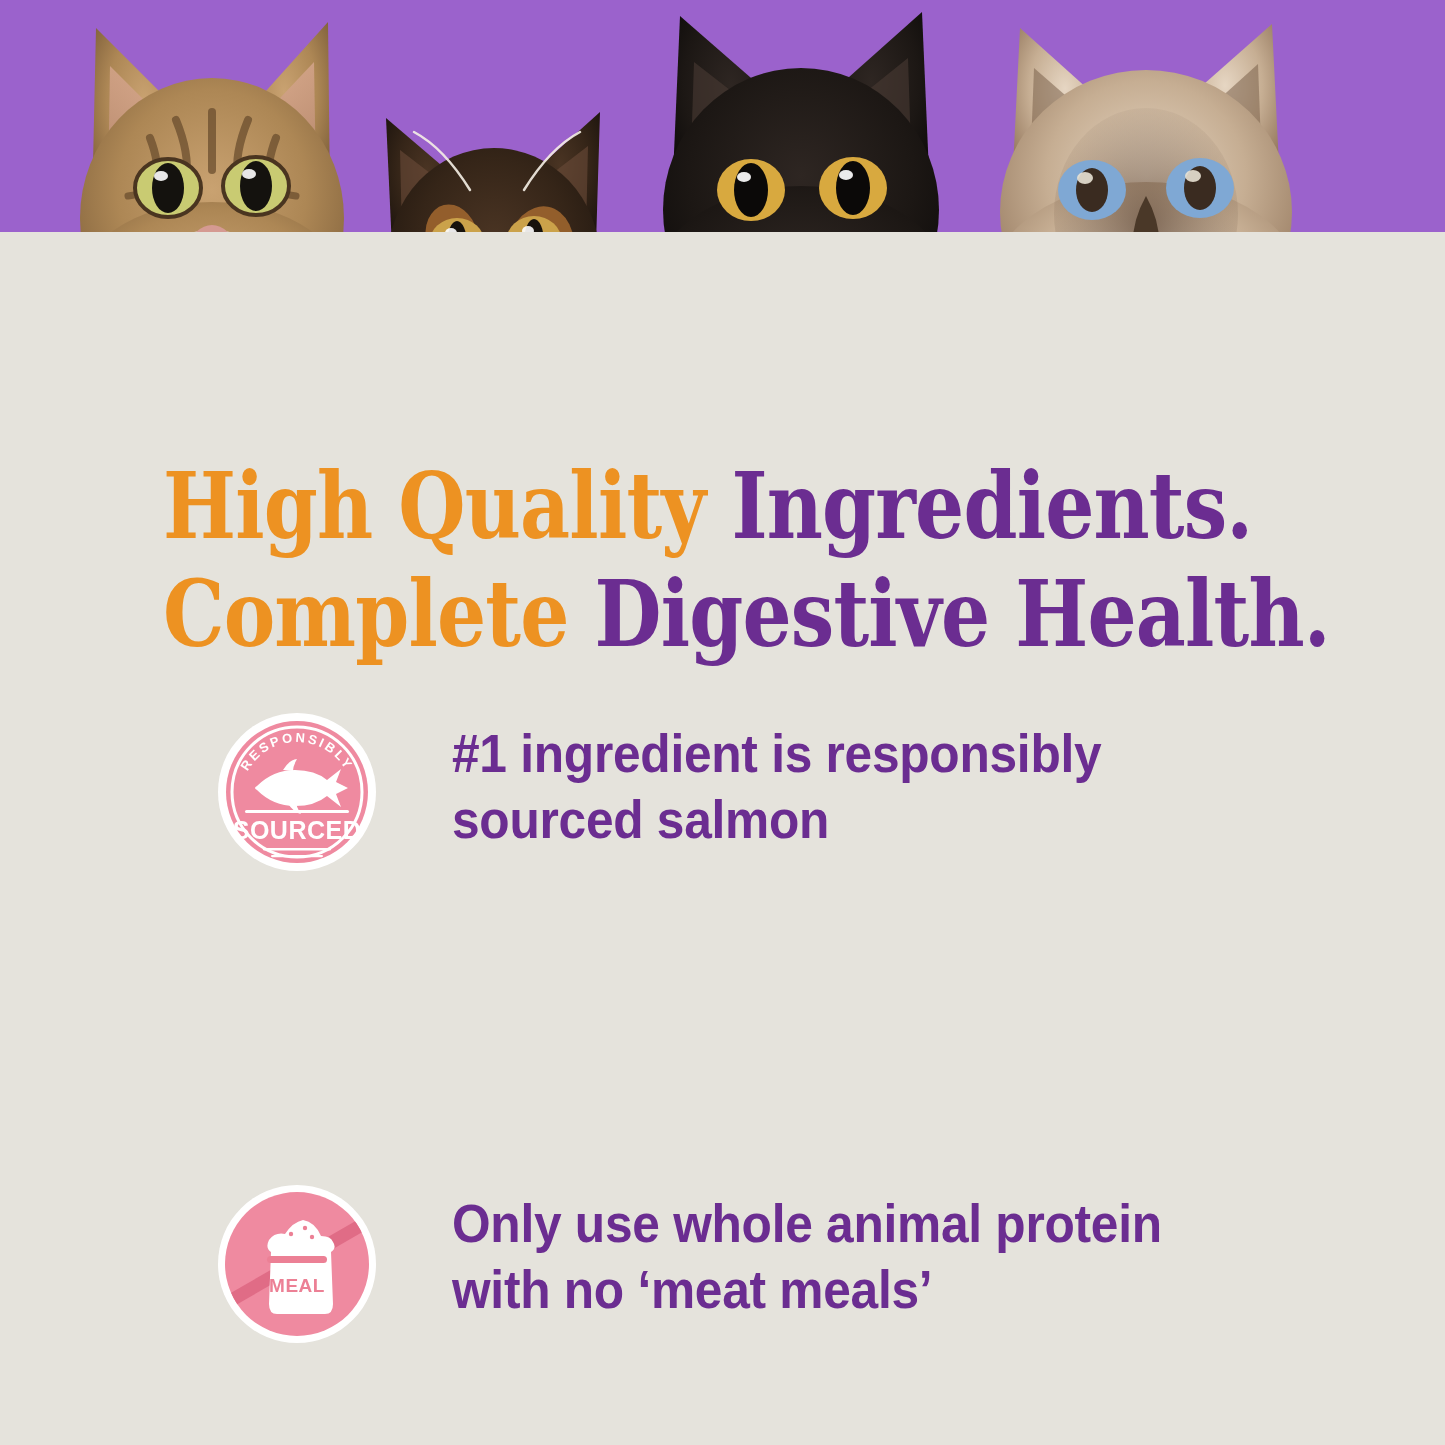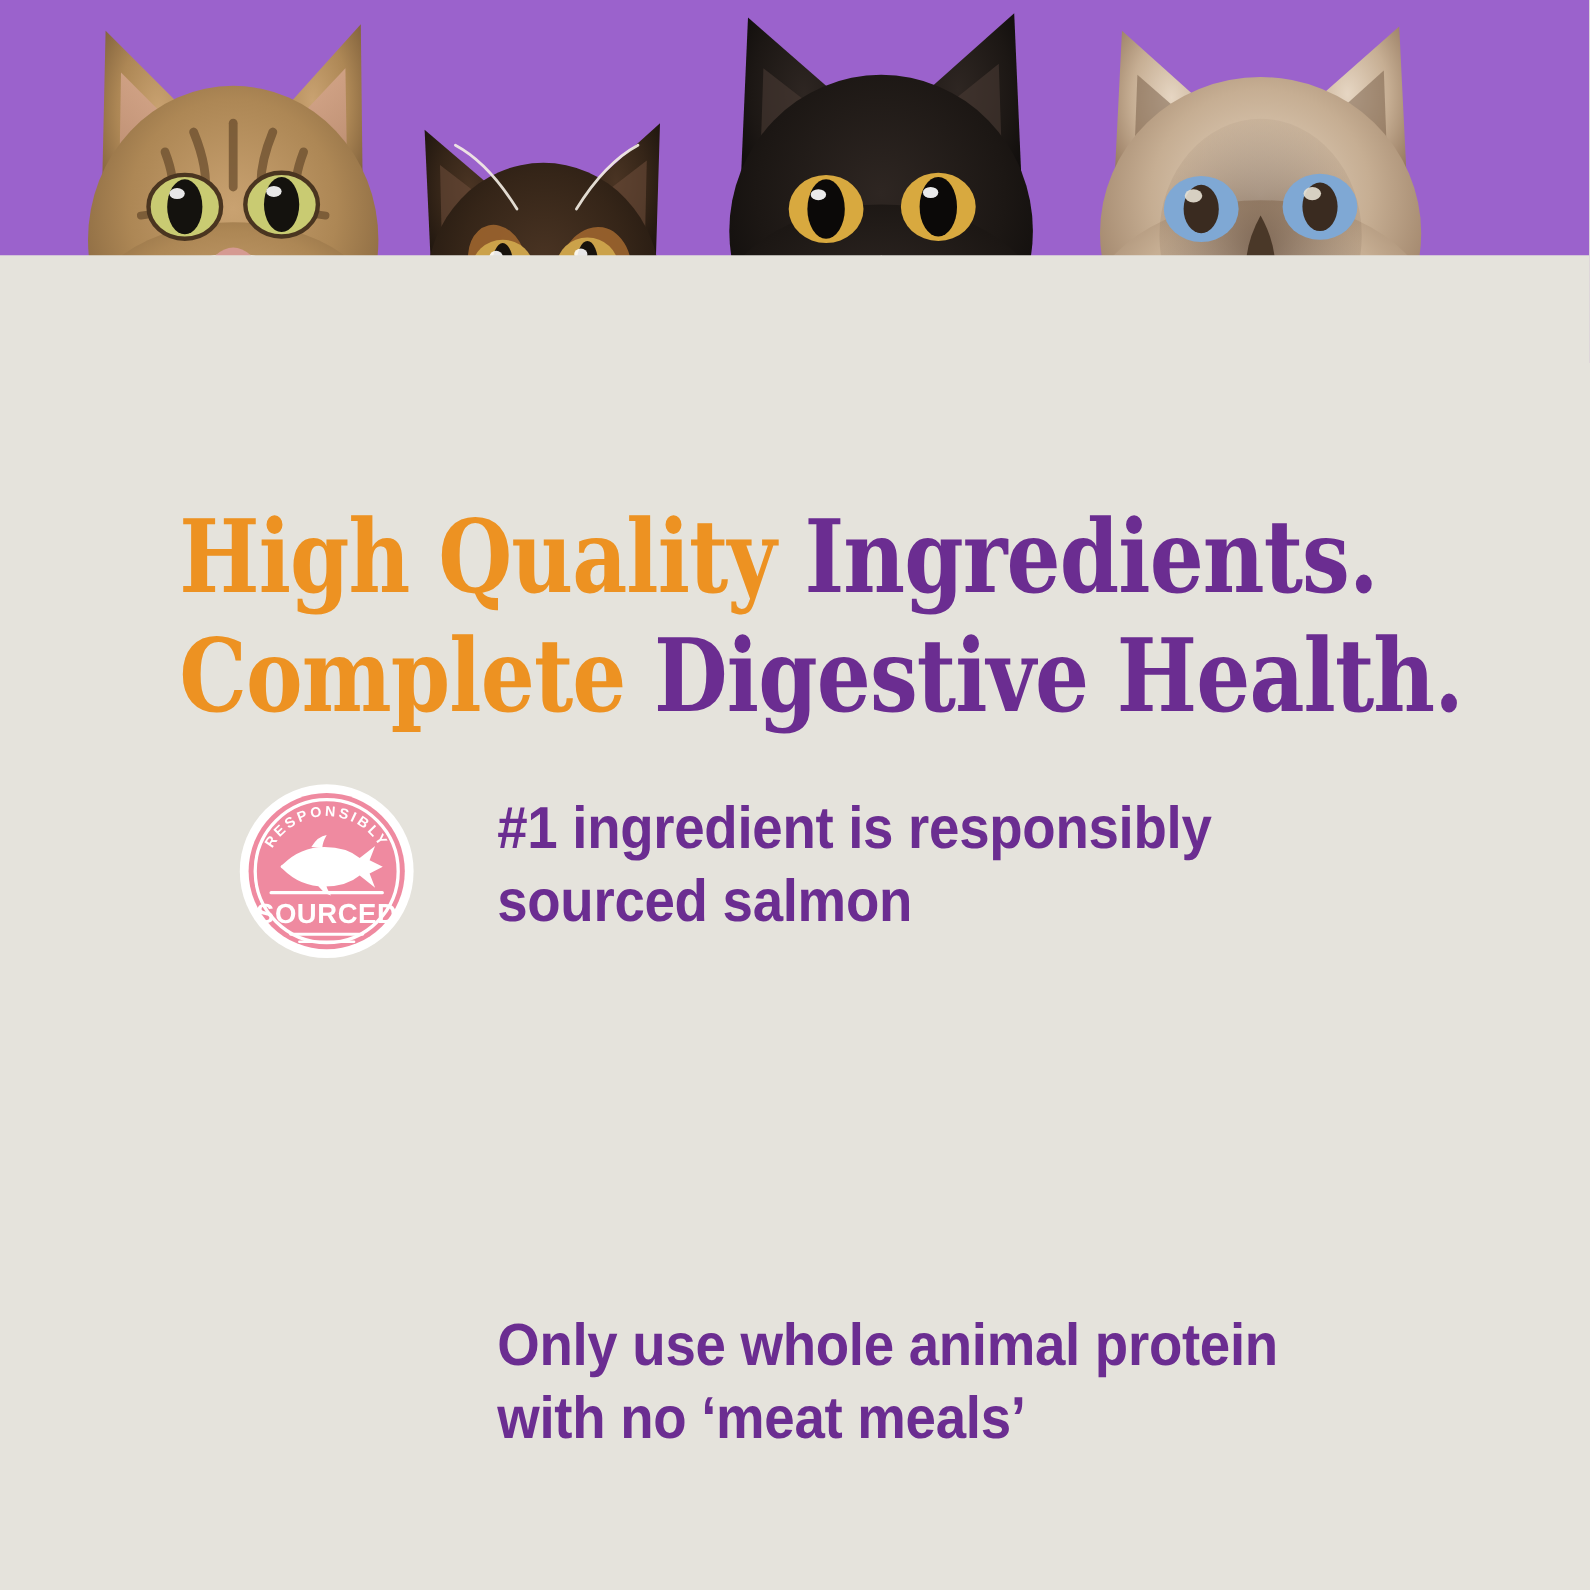--- a/index.html
+++ b/index.html
@@ -308,20 +308,43 @@
           <rect x="54" y="143" width="52" height="2.2" rx="1.1" fill="#FFFFFF"></rect>
         </svg>
       </div>
       <div class="bullet-text">
         <span>#1 ingredient is responsibly</span>
         <span>sourced salmon</span>
       </div>
     </div>
 
     <div class="bullet b2">
+      <div class="bullet-icon">
+        <svg viewBox="0 0 160 160">
+          <circle cx="80" cy="80" r="79" fill="#FFFFFF"></circle>
+          <circle cx="80" cy="80" r="72" fill="#EF8AA0"></circle>
+          <clipPath id="clipCircle2">
+              <circle cx="80" cy="80" r="72"></circle>
+            </clipPath>
+          <g clip-path="url(#clipCircle2)">
+
+            <rect x="-20" y="72" width="210" height="13" fill="#E06C86" transform="rotate(-30 80 80)"></rect>
+          </g>
+
+          <g>
+            <path d="M52 56 q6 -8 16 -6 q8 -12 18 -14 q12 2 18 16 q10 0 12 6
+                     q4 6 -2 10 l2 52 q0 10 -8 10 h-48 q-8 0 -8 -10 l2 -52 q-6 -4 -2 -12 Z" fill="#FFFFFF"></path>
+            <rect x="50" y="72" width="60" height="7" rx="3.5" fill="#EC8095"></rect>
+            <circle cx="74" cy="50" r="2.2" fill="#EC8095"></circle>
+            <circle cx="88" cy="44" r="2.2" fill="#EC8095"></circle>
+            <circle cx="95" cy="53" r="2.2" fill="#EC8095"></circle>
+            <text x="80" y="108" text-anchor="middle" font-family="Liberation Sans, sans-serif" font-size="19" font-weight="700" fill="#EC8095" letter-spacing="0.5">MEAL</text>
+          </g>
+        </svg>
+      </div>
       <div class="bullet-text">
         <span>Only use whole animal protein</span>
         <span>with no ‘meat meals’</span>
       </div>
     </div>
 
     <div class="bullet b3">
       
       
     </div>

